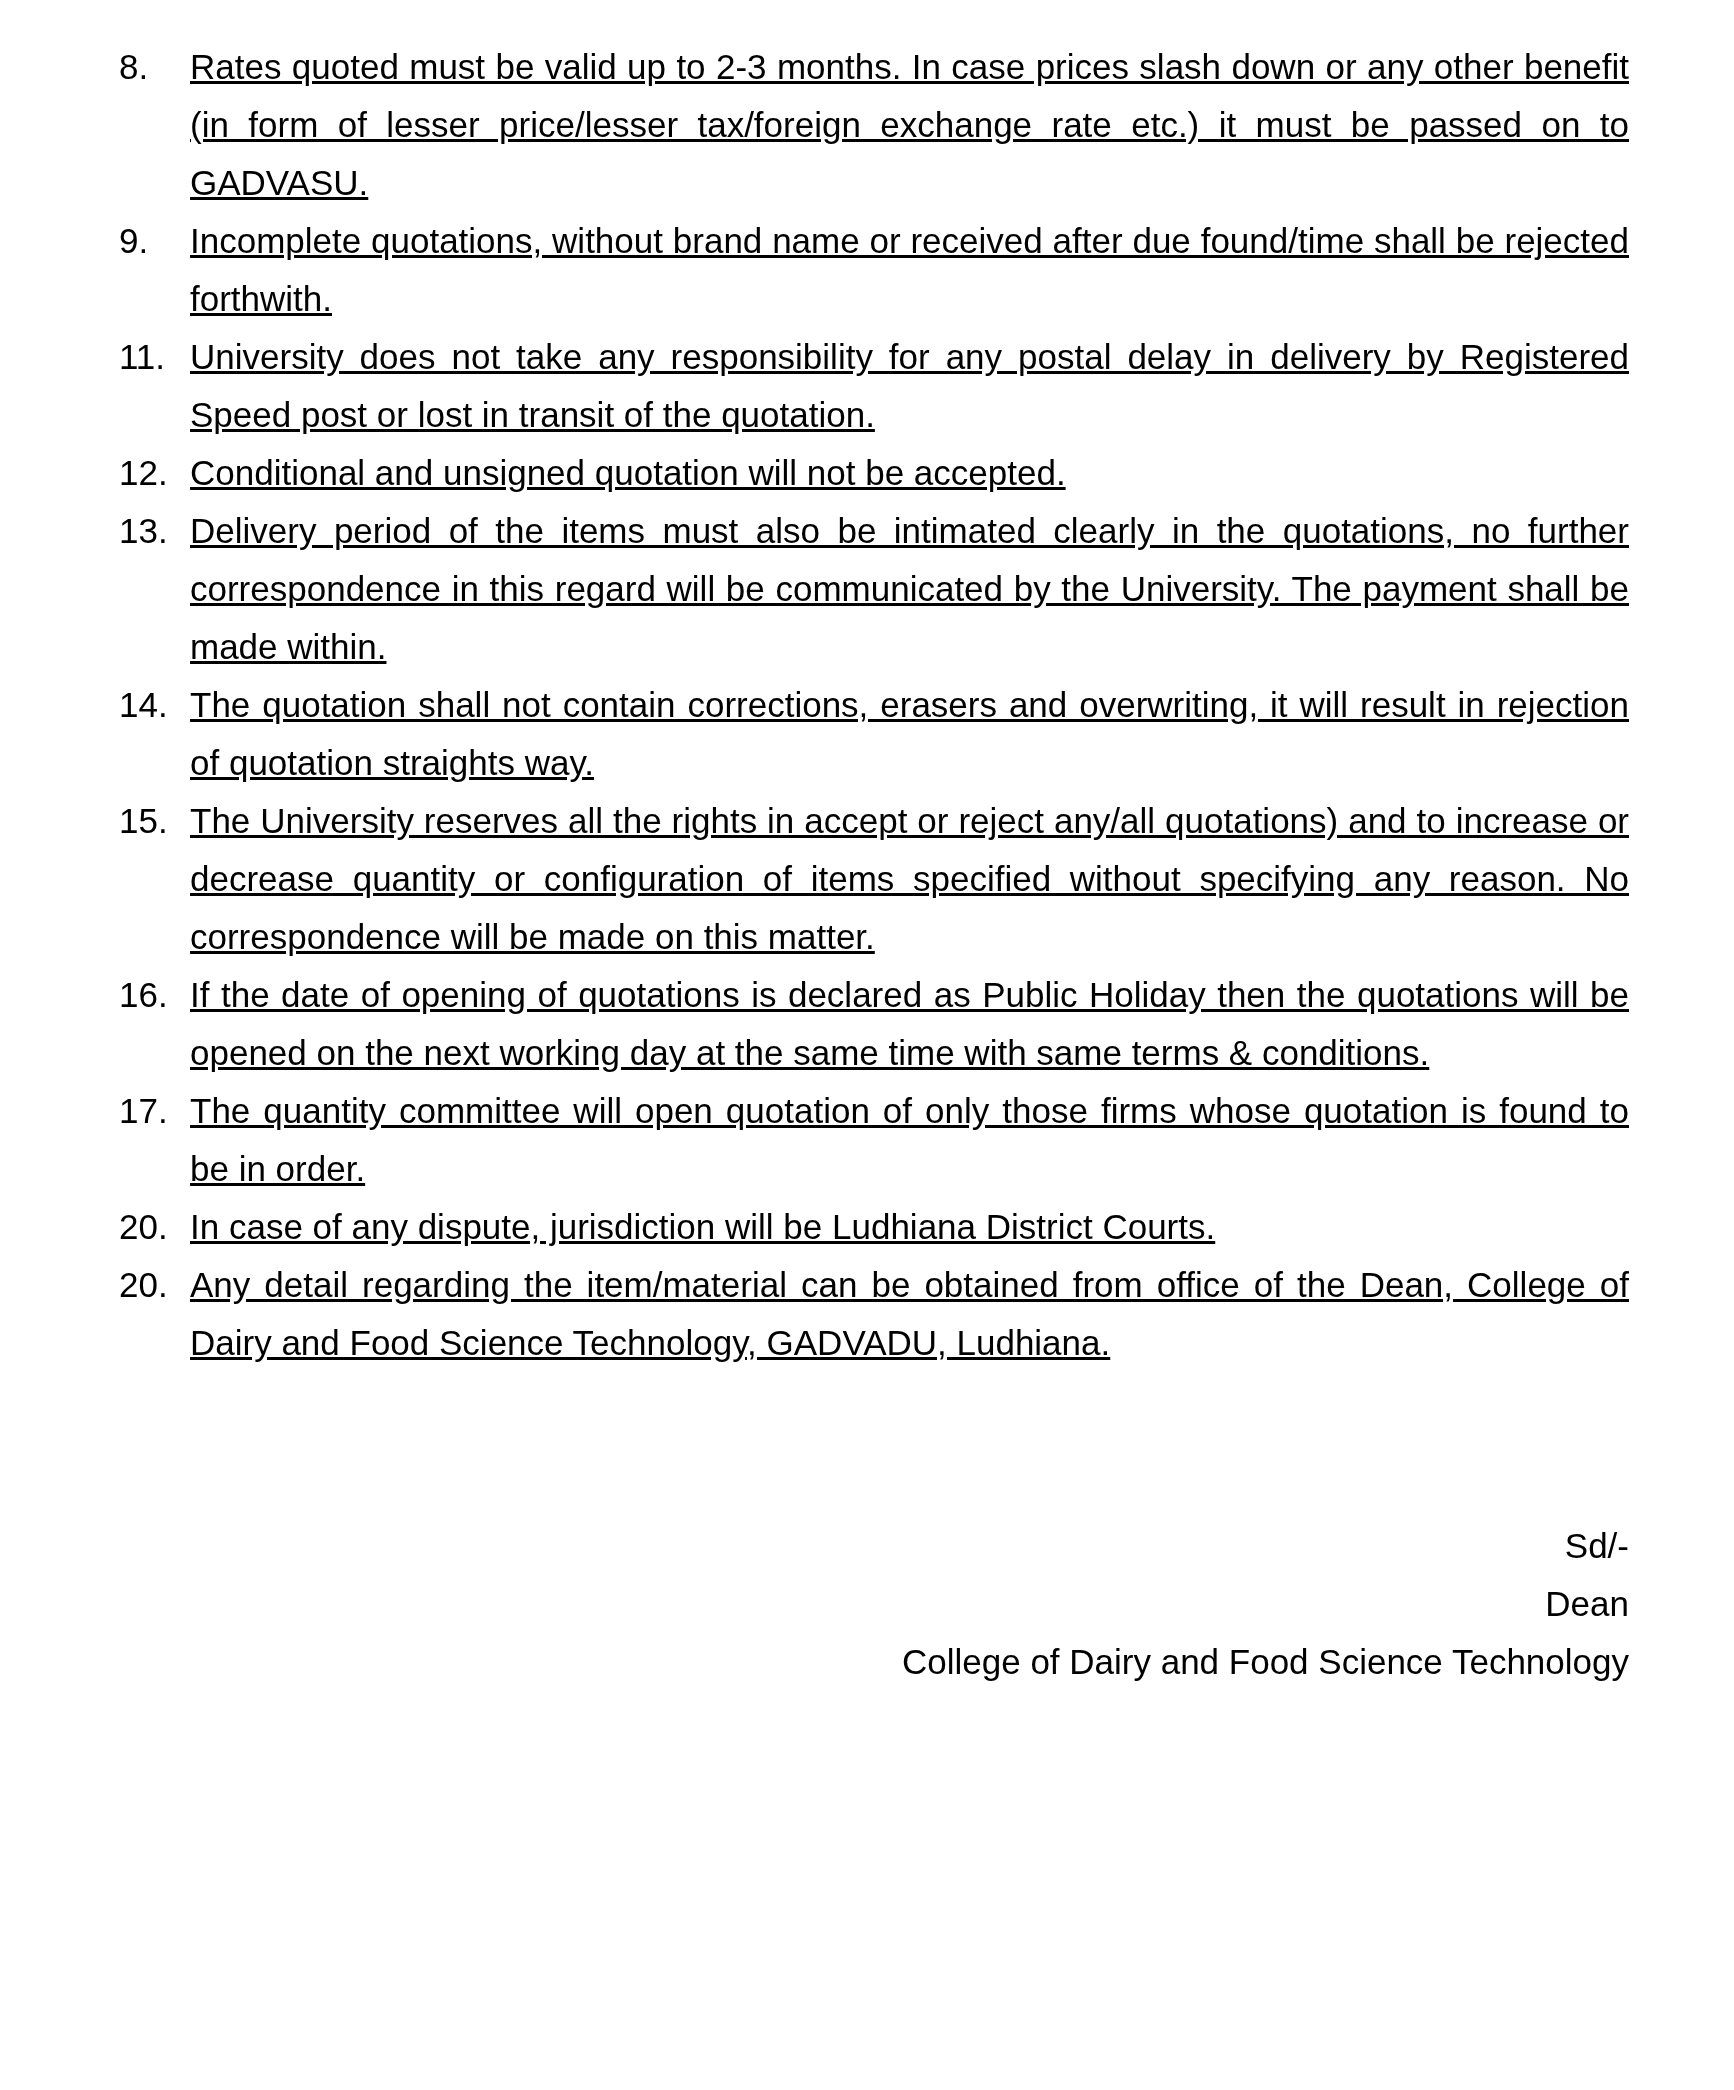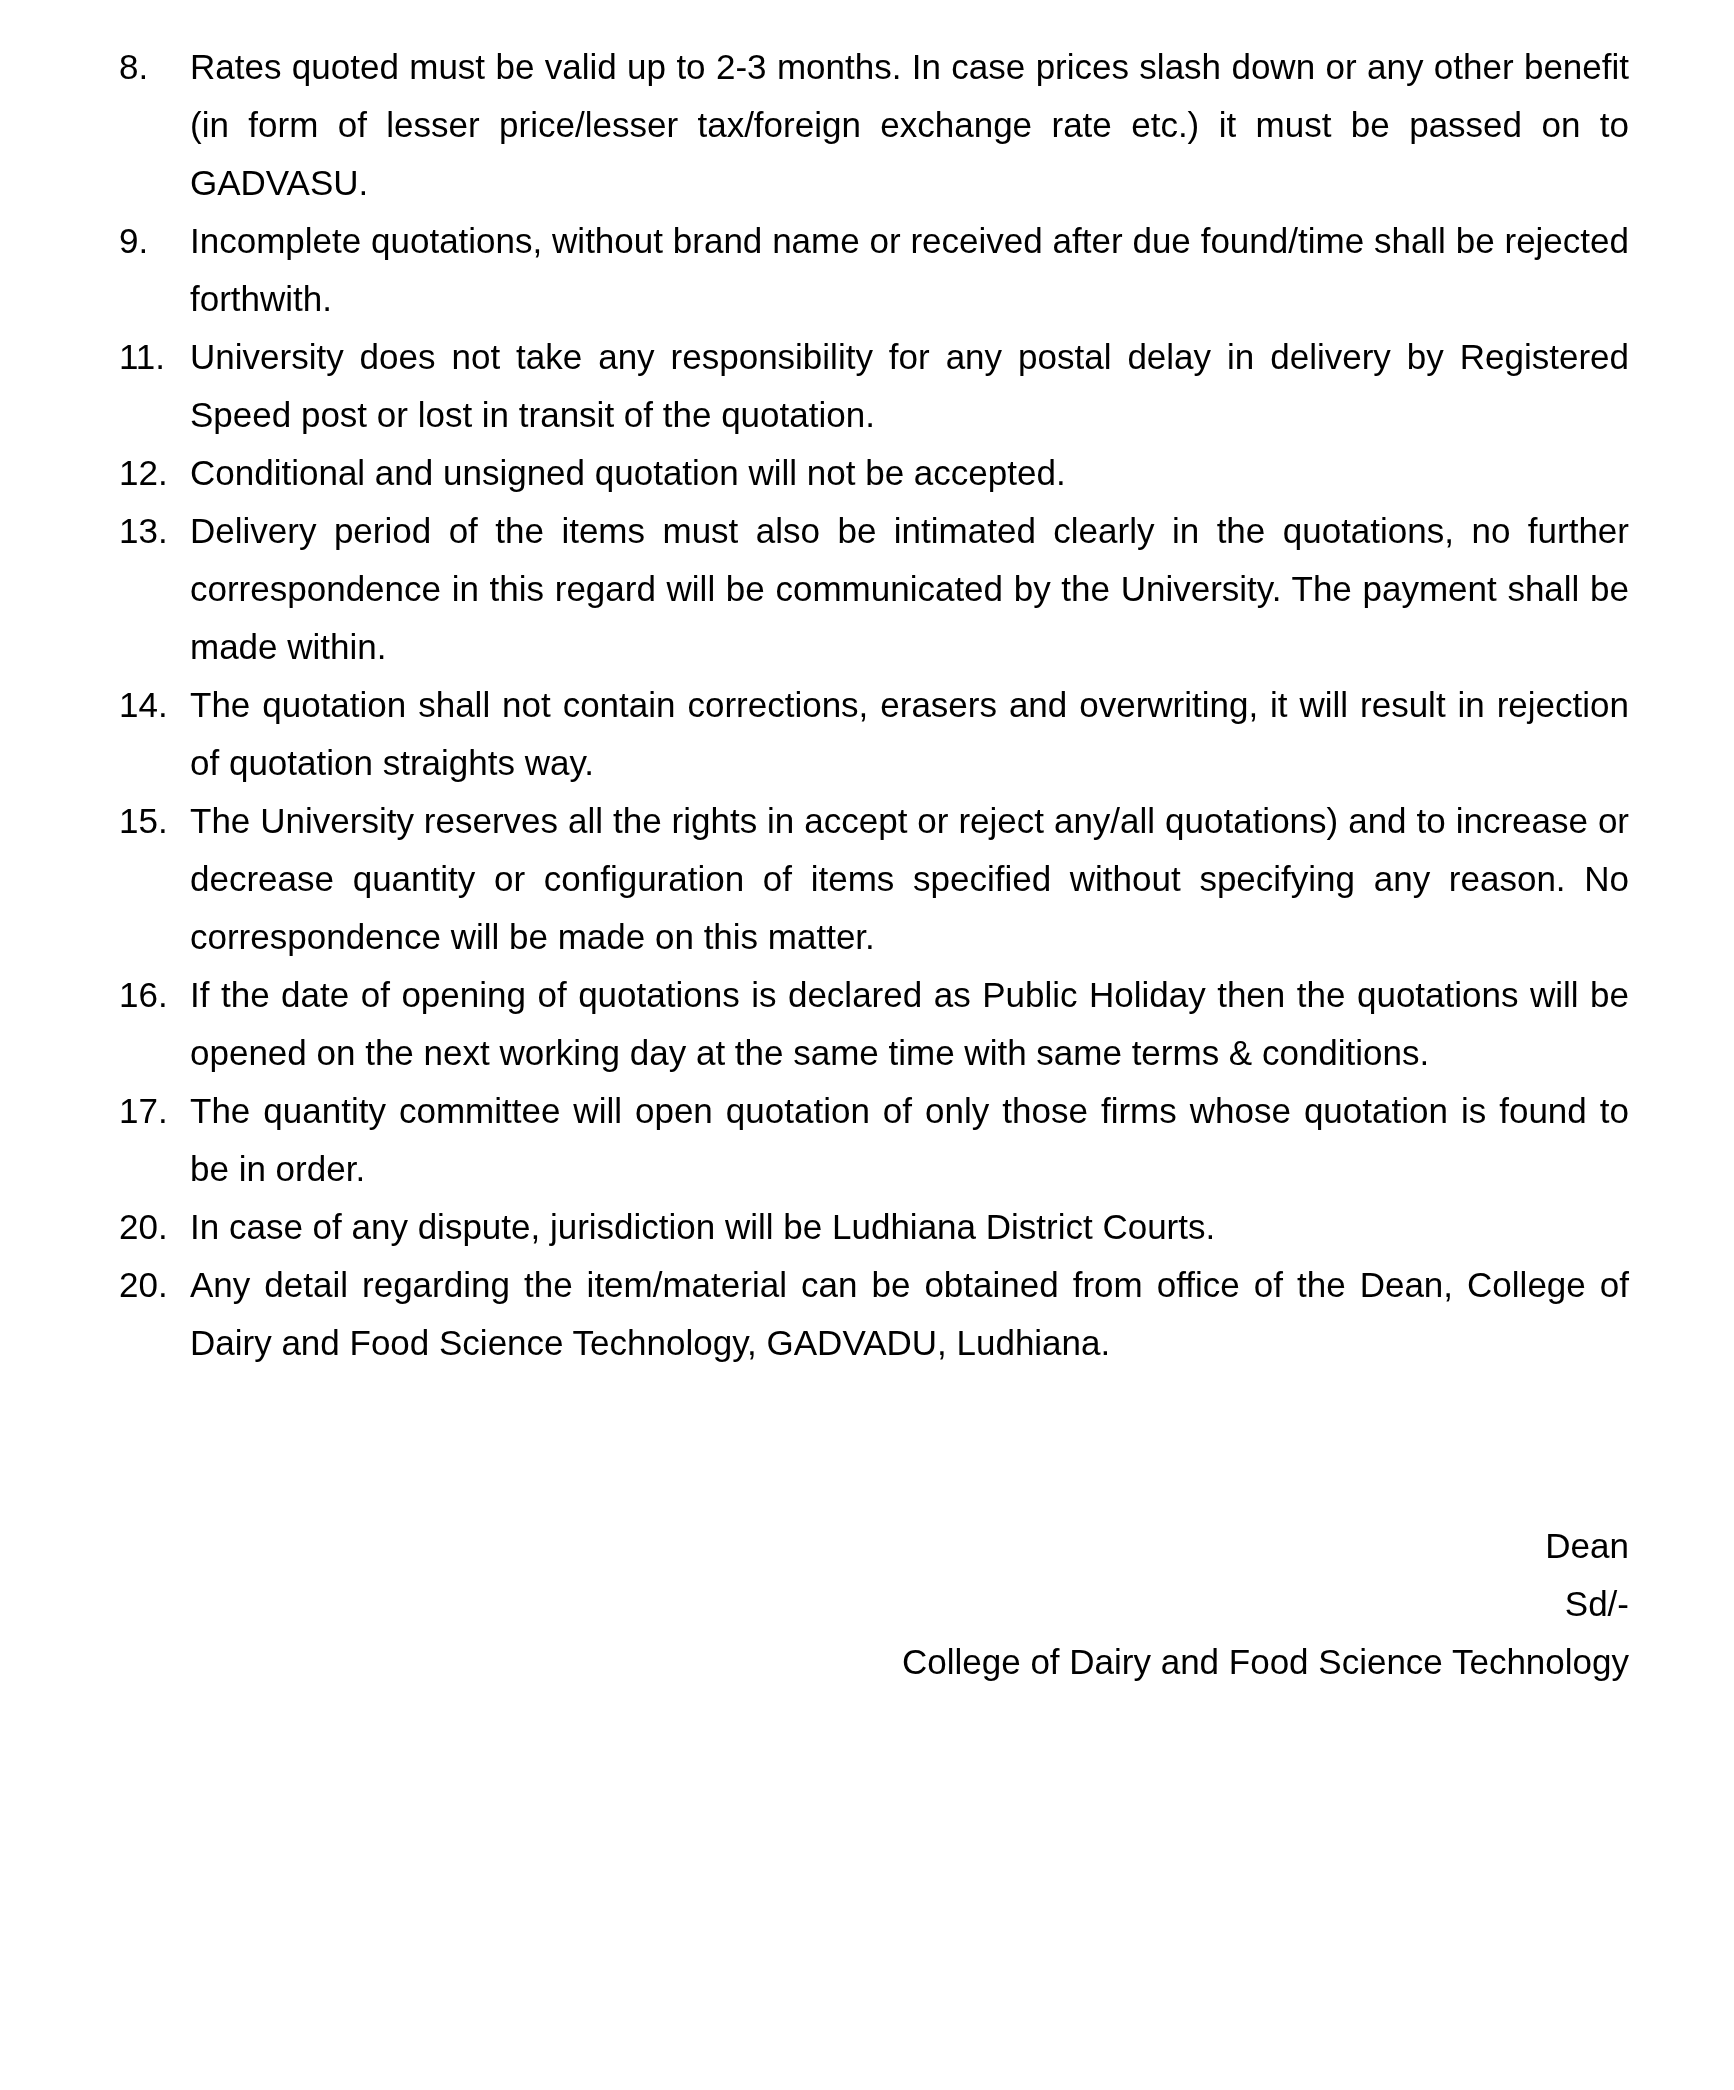--- a/index.html
+++ b/index.html
@@ -29,20 +29,21 @@
     display: flex;
     align-items: flex-start;
   }
   .num {
     flex: 0 0 71px;
     white-space: nowrap;
   }
   .txt {
     flex: 1 1 auto;
     text-align: justify;
+    text-decoration: underline;
   }
   .signature {
     margin-top: 145px;
     font-size: 35px;
     line-height: 58px;
     text-align: right;
   }
 </style>
 </head>
 <body>
@@ -104,19 +105,19 @@
     </div>
 
     <div class="item">
       <span class="num">20.</span>
       <span class="txt">Any detail regarding the item/material can be obtained from office of the Dean, College of Dairy and Food Science Technology, GADVADU, Ludhiana.</span>
     </div>
 
   </div>
 
   <div class="signature">
+    <div>Sd/-</div>
     <div>Dean</div>
-    <div>Sd/-</div>
     <div>College of Dairy and Food Science Technology</div>
   </div>
 
 </div>
 
 
 </body></html>

